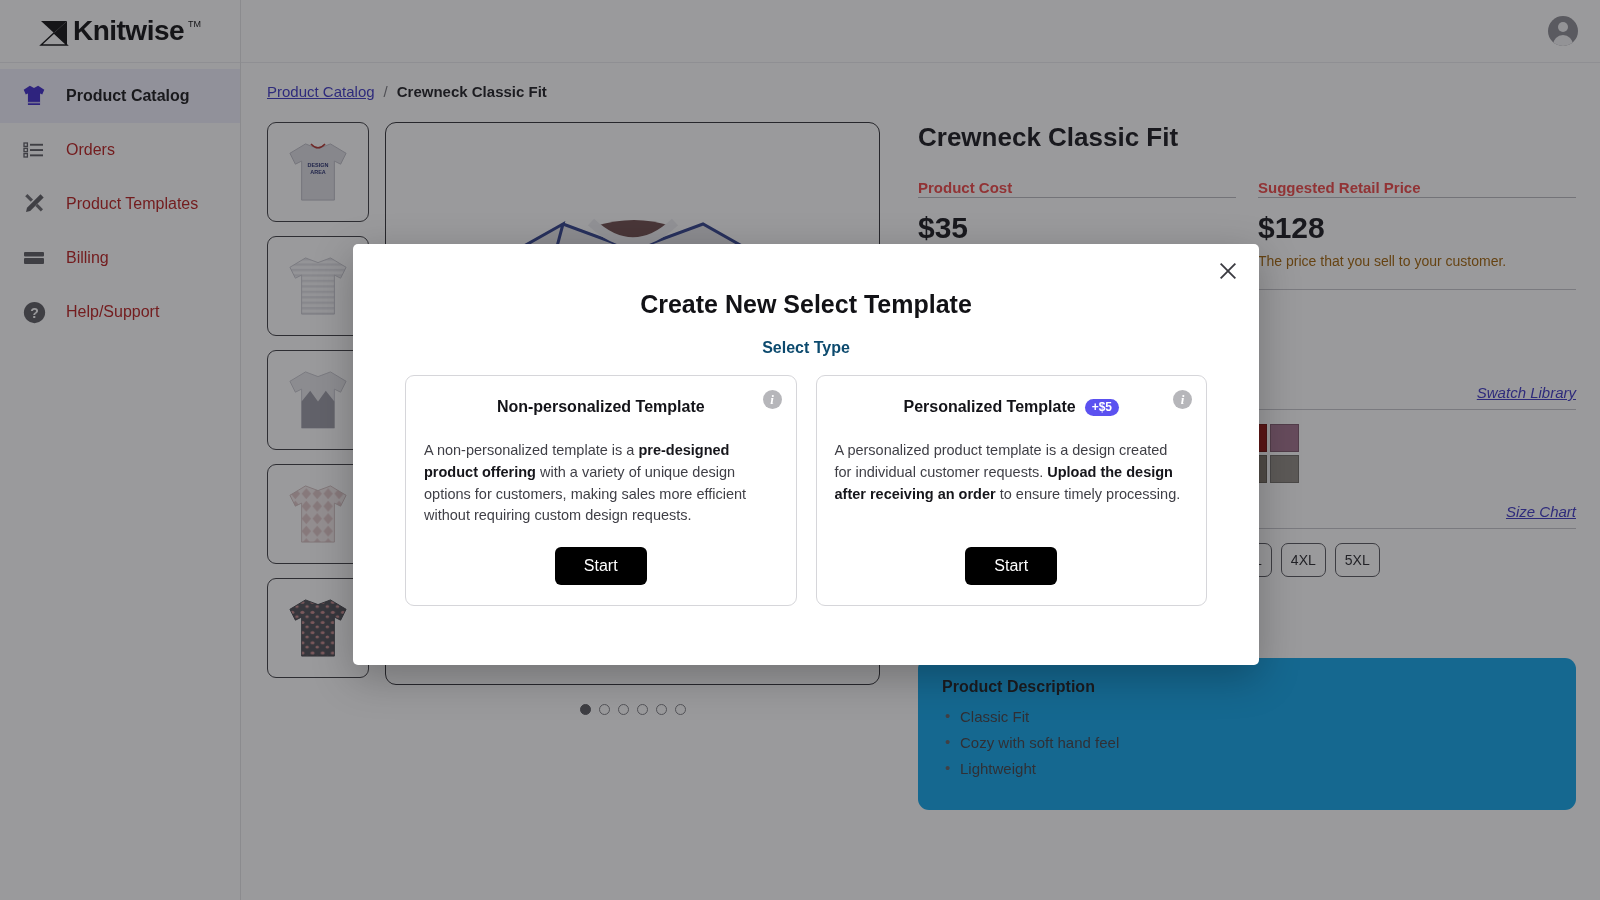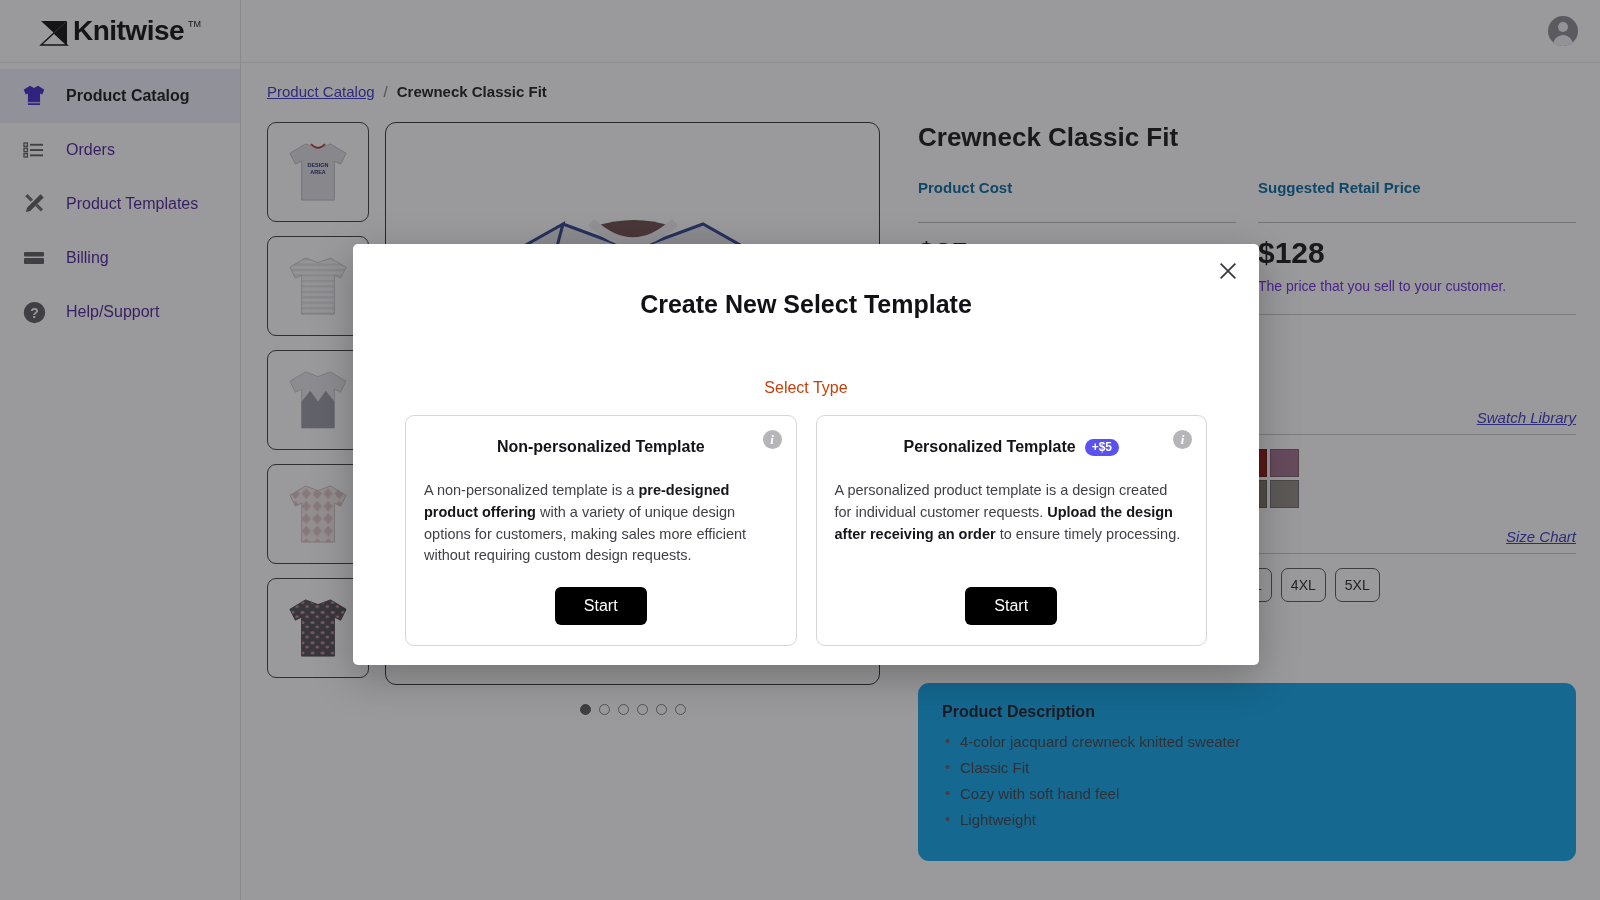--- a/index.html
+++ b/index.html
@@ -31,21 +31,21 @@
   .logo-mark { width: 30px; height: 30px; margin-top: 3px; }
   .logo-text {
     font-size: 28px; font-weight: bold; letter-spacing: -0.5px; color: #0d0d0f;
   }
   .logo-tm { font-size: 9px; color: #0d0d0f; margin-top: 4px; }
 
   .nav { padding-top: 6px; }
   .nav-item {
     display: flex; align-items: center; gap: 18px;
     height: 54px; padding-left: 20px; cursor: pointer;
-    color: #4c1d95; font-size: 16px;
+    color: #b91c1c; font-size: 16px;
   }
   .nav-item.active {
     background: #eeeefb;
     color: #141417; font-weight: bold;
   }
   .nav-icon { width: 28px; height: 28px; flex: 0 0 28px; display:flex; align-items:center; justify-content:center; }
 
   .content { flex: 1; display: flex; flex-direction: column; min-width: 0; }
   .topbar {
     height: 63px; border-bottom: 1px solid #ececef;
@@ -91,25 +91,25 @@
   .dots { display: flex; gap: 8px; justify-content: center; margin-top: 19px; }
   .dot { width: 11px; height: 11px; border-radius: 50%; border: 1.5px solid #7e7e84; cursor: pointer; }
   .dot.on { background: #58585e; border-color: #58585e; }
 
   .details { flex: 1; padding-left: 22px; min-width: 0; }
   .prod-title { font-size: 26px; font-weight: bold; color: #15151a; margin-bottom: 26px; }
 
   .price-row { display: flex; gap: 22px; }
   .price-cell { flex: 1; }
   .price-label {
-    font-size: 15px; font-weight: bold; color: #0369a1;
-    padding-bottom: 26px; border-bottom: 1px solid #b9b9be;
+    font-size: 15px; font-weight: bold; color: #ef4444;
+    padding-bottom: 1px; border-bottom: 1px solid #b9b9be;
   }
   .price-value { font-size: 30px; font-weight: bold; color: #15151a; margin-top: 13px; }
-  .price-note { font-size: 14px; color: #6d28d9; margin-top: 8px; }
+  .price-note { font-size: 14px; color: #a16207; margin-top: 8px; }
 
   .divider { height: 1px; background: #c5c5ca; margin: 20px 0 16px 0; }
 
   .ship-title { font-size: 15px; font-weight: bold; color: #19191e; }
   .ship-line { font-size: 14px; color: #4b4b51; margin-top: 5px; }
   .ship-line b { color: #18181c; }
   .ship-sub { font-size: 14px; color: #5c5c62; margin-top: 4px; }
 
   .link-right { text-align: right; margin-top: 20px; }
   .link-right a { color: #3b35c4; text-decoration: underline; font-style: italic; font-size: 15px; cursor: pointer; }
@@ -157,22 +157,22 @@
   .modal-close {
     position: absolute; right: 16px; top: 12px;
     width: 30px; height: 30px; border: none; background: transparent; cursor: pointer;
     display: flex; align-items: center; justify-content: center;
   }
   .modal-title {
     text-align: center; font-size: 25px; font-weight: bold; color: #121216;
     margin-top: 46px;
   }
   .modal-sub {
-    text-align: center; font-size: 16px; font-weight: normal; color: #c2410c;
-    margin-top: 60px;
+    text-align: center; font-size: 16px; font-weight: bold; color: #0c4a6e;
+    margin-top: 20px;
   }
 
   .cards { display: flex; gap: 19px; padding: 0 52px; margin-top: 18px; }
   .tcard {
     flex: 1; border: 1px solid #d6d6da; border-radius: 9px;
     padding: 18px 18px 20px 18px; position: relative; min-height: 207px;
     display: flex; flex-direction: column;
   }
   .tcard-head {
     display: flex; align-items: center; justify-content: center; gap: 9px; min-height: 26px;
@@ -440,21 +440,20 @@
                 <div class="size-btn">3XL</div>
                 <div class="size-btn">4XL</div>
                 <div class="size-btn">5XL</div>
               </div>
 
             <button class="cta">Create Product Template</button>
 
             <div class="desc-card">
               <div class="desc-title">Product Description</div>
               <ul class="desc-list" id="desc-list">
-                  <li>4-color jacquard crewneck knitted sweater</li>
                   <li>Classic Fit</li>
                   <li>Cozy with soft hand feel</li>
                   <li>Lightweight</li>
                 </ul>
             </div>
           </div>
 
         </div>
       </div>
     </div>

